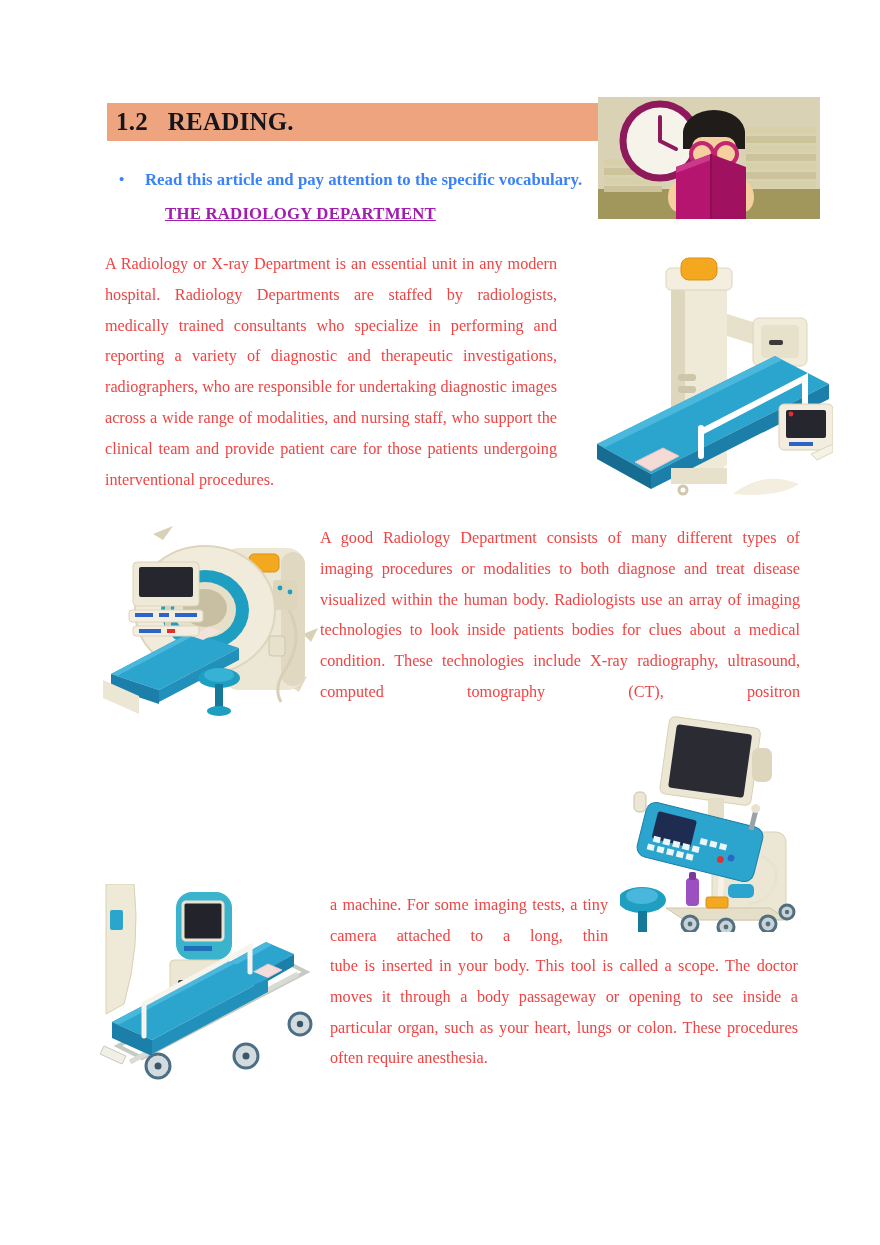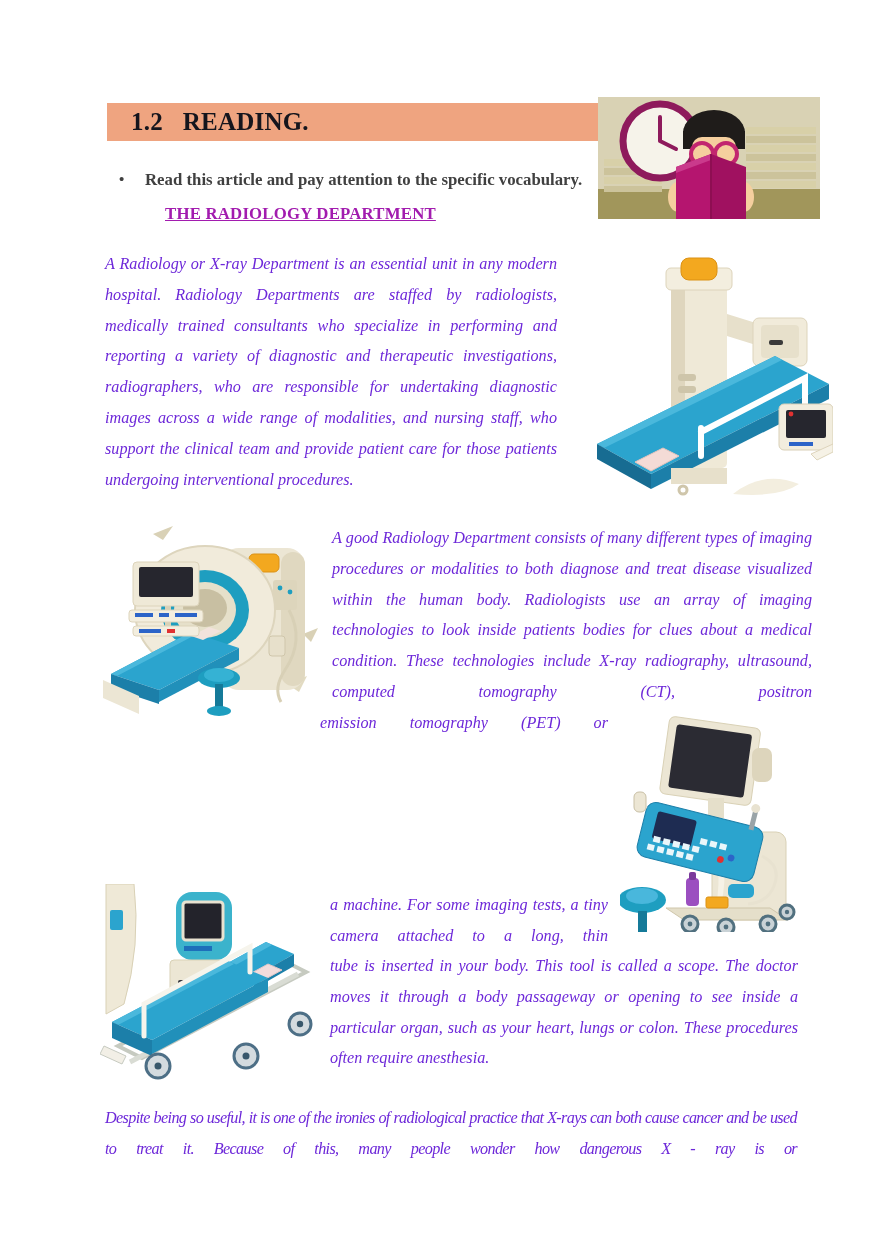--- a/index.html
+++ b/index.html
@@ -4,38 +4,37 @@
 <style>
   html,body{margin:0;padding:0;background:#ffffff;}
   .page{
     position:relative;width:880px;height:1245px;background:#ffffff;overflow:hidden;
     font-family:"Liberation Serif","DejaVu Serif",serif;color:#141414;
   }
   .abs{position:absolute;}
   
   .title-bar{
     left:107px;top:103px;width:506px;height:38px;background:#EFA480;
-    display:flex;align-items:center;padding-left:24px;box-sizing:border-box;
+    display:flex;align-items:center;padding-left:9px;box-sizing:border-box;
     font-weight:bold;font-size:25px;color:#15151D;letter-spacing:.2px;
   }
   .title-bar .sec-num{margin-right:20px;}
   
-  .instruction{left:119px;top:170px;width:505px;font-weight:bold;font-size:16.8px;color:#404040;}
+  .instruction{left:119px;top:170px;width:505px;font-weight:bold;font-size:16.8px;color:#3b82f6;}
   .instruction .bullet{display:inline-block;width:26px;font-size:15px;vertical-align:1px;}
   .article-title{left:165px;top:204px;font-weight:bold;font-size:16.8px;color:#a21caf;
     text-decoration:underline;letter-spacing:.2px;}
   
   .para{
-    font-size:16.2px;line-height:30.8px;text-align:justify;color:#6d28d9;
+    font-size:16.2px;line-height:30.8px;text-align:justify;color:#ef4444;
     hyphens:none;
-    font-style:italic;
   }
   .jl{text-align-last:justify;}
   .p1 {left:105px;top:249px;width:452px;}
-  .p2a{left:320px;top:523px;width:480px;margin-left:12px;}
+  .p2a{left:320px;top:523px;width:480px;}
   .p2b{left:320px;top:708px;width:288px;}
   .p2c{left:105px;top:739px;width:502px;}
   .p3a{left:105px;top:828px;width:504px;}
   .p3b{left:330px;top:890px;width:278px;}
   .p3c{left:330px;top:951px;width:468px;}
   .p4 {left:105px;top:1103px;width:692px;letter-spacing:-0.65px;line-height:31px;}
   .illo{display:block;}
 </style>
 </head>
 <body>
@@ -158,21 +157,20 @@
       <rect x="64" y="111" width="8" height="4" fill="#E03131"></rect>
     <g>
       <ellipse cx="116" cy="160" rx="21" ry="10" fill="#1E9EC0"></ellipse>
       <ellipse cx="116" cy="157" rx="15" ry="7" fill="#35B2D4"></ellipse>
       <rect x="112" y="166" width="8" height="26" fill="#157A99"></rect>
       <ellipse cx="116" cy="193" rx="12" ry="5" fill="#1E9EC0"></ellipse>
     </g>
   </svg>
 
   <div class="abs para p2a jl">A good Radiology Department consists of many different types of imaging procedures or modalities to both diagnose and treat disease visualized within the human body. Radiologists use an array of imaging technologies to look inside patients bodies for clues about a medical condition. These technologies include X-ray radiography, ultrasound, computed tomography (CT), positron</div>
-  <div class="abs para p2b jl">emission tomography (PET) or</div>
 
   <svg class="abs illo" style="left:620px;top:714px;" width="185" height="218" viewBox="0 0 185 218">
     <g transform="rotate(8 90 48)">
       <rect x="44" y="8" width="92" height="78" rx="6" fill="#ECE6D4" stroke="#D9D1B6"></rect>
       <rect x="52" y="15" width="76" height="64" rx="3" fill="#2B2B33"></rect>
     </g>
     <rect x="132" y="34" width="20" height="34" rx="7" fill="#DDD5BC"></rect>
     <rect x="88" y="84" width="16" height="20" fill="#E5DFCA"></rect>
     <rect x="92" y="118" width="74" height="88" rx="10" fill="#ECE6D4" stroke="#D9D1B6"></rect>
     <path d="M96 128 Q112 152 98 204 L94 204 Q104 156 92 130 Z" fill="#F6F2E6"></path>
@@ -258,15 +256,14 @@
         <circle cx="146" cy="172" r="12"></circle>
         <circle cx="200" cy="140" r="11"></circle>
     </g>
     <g fill="#38576B">
         <circle cx="58" cy="182" r="3.5"></circle>
         <circle cx="146" cy="172" r="3.5"></circle>
         <circle cx="200" cy="140" r="3.2"></circle>
       </g>
   </svg>
 
-  <div class="abs para p4 jl">Despite being so useful, it is one of the ironies of radiological practice that X-rays can both cause cancer and be used to treat it. Because of this, many people wonder how dangerous X - ray is or</div>
 
 </div>
 
 </body></html>

